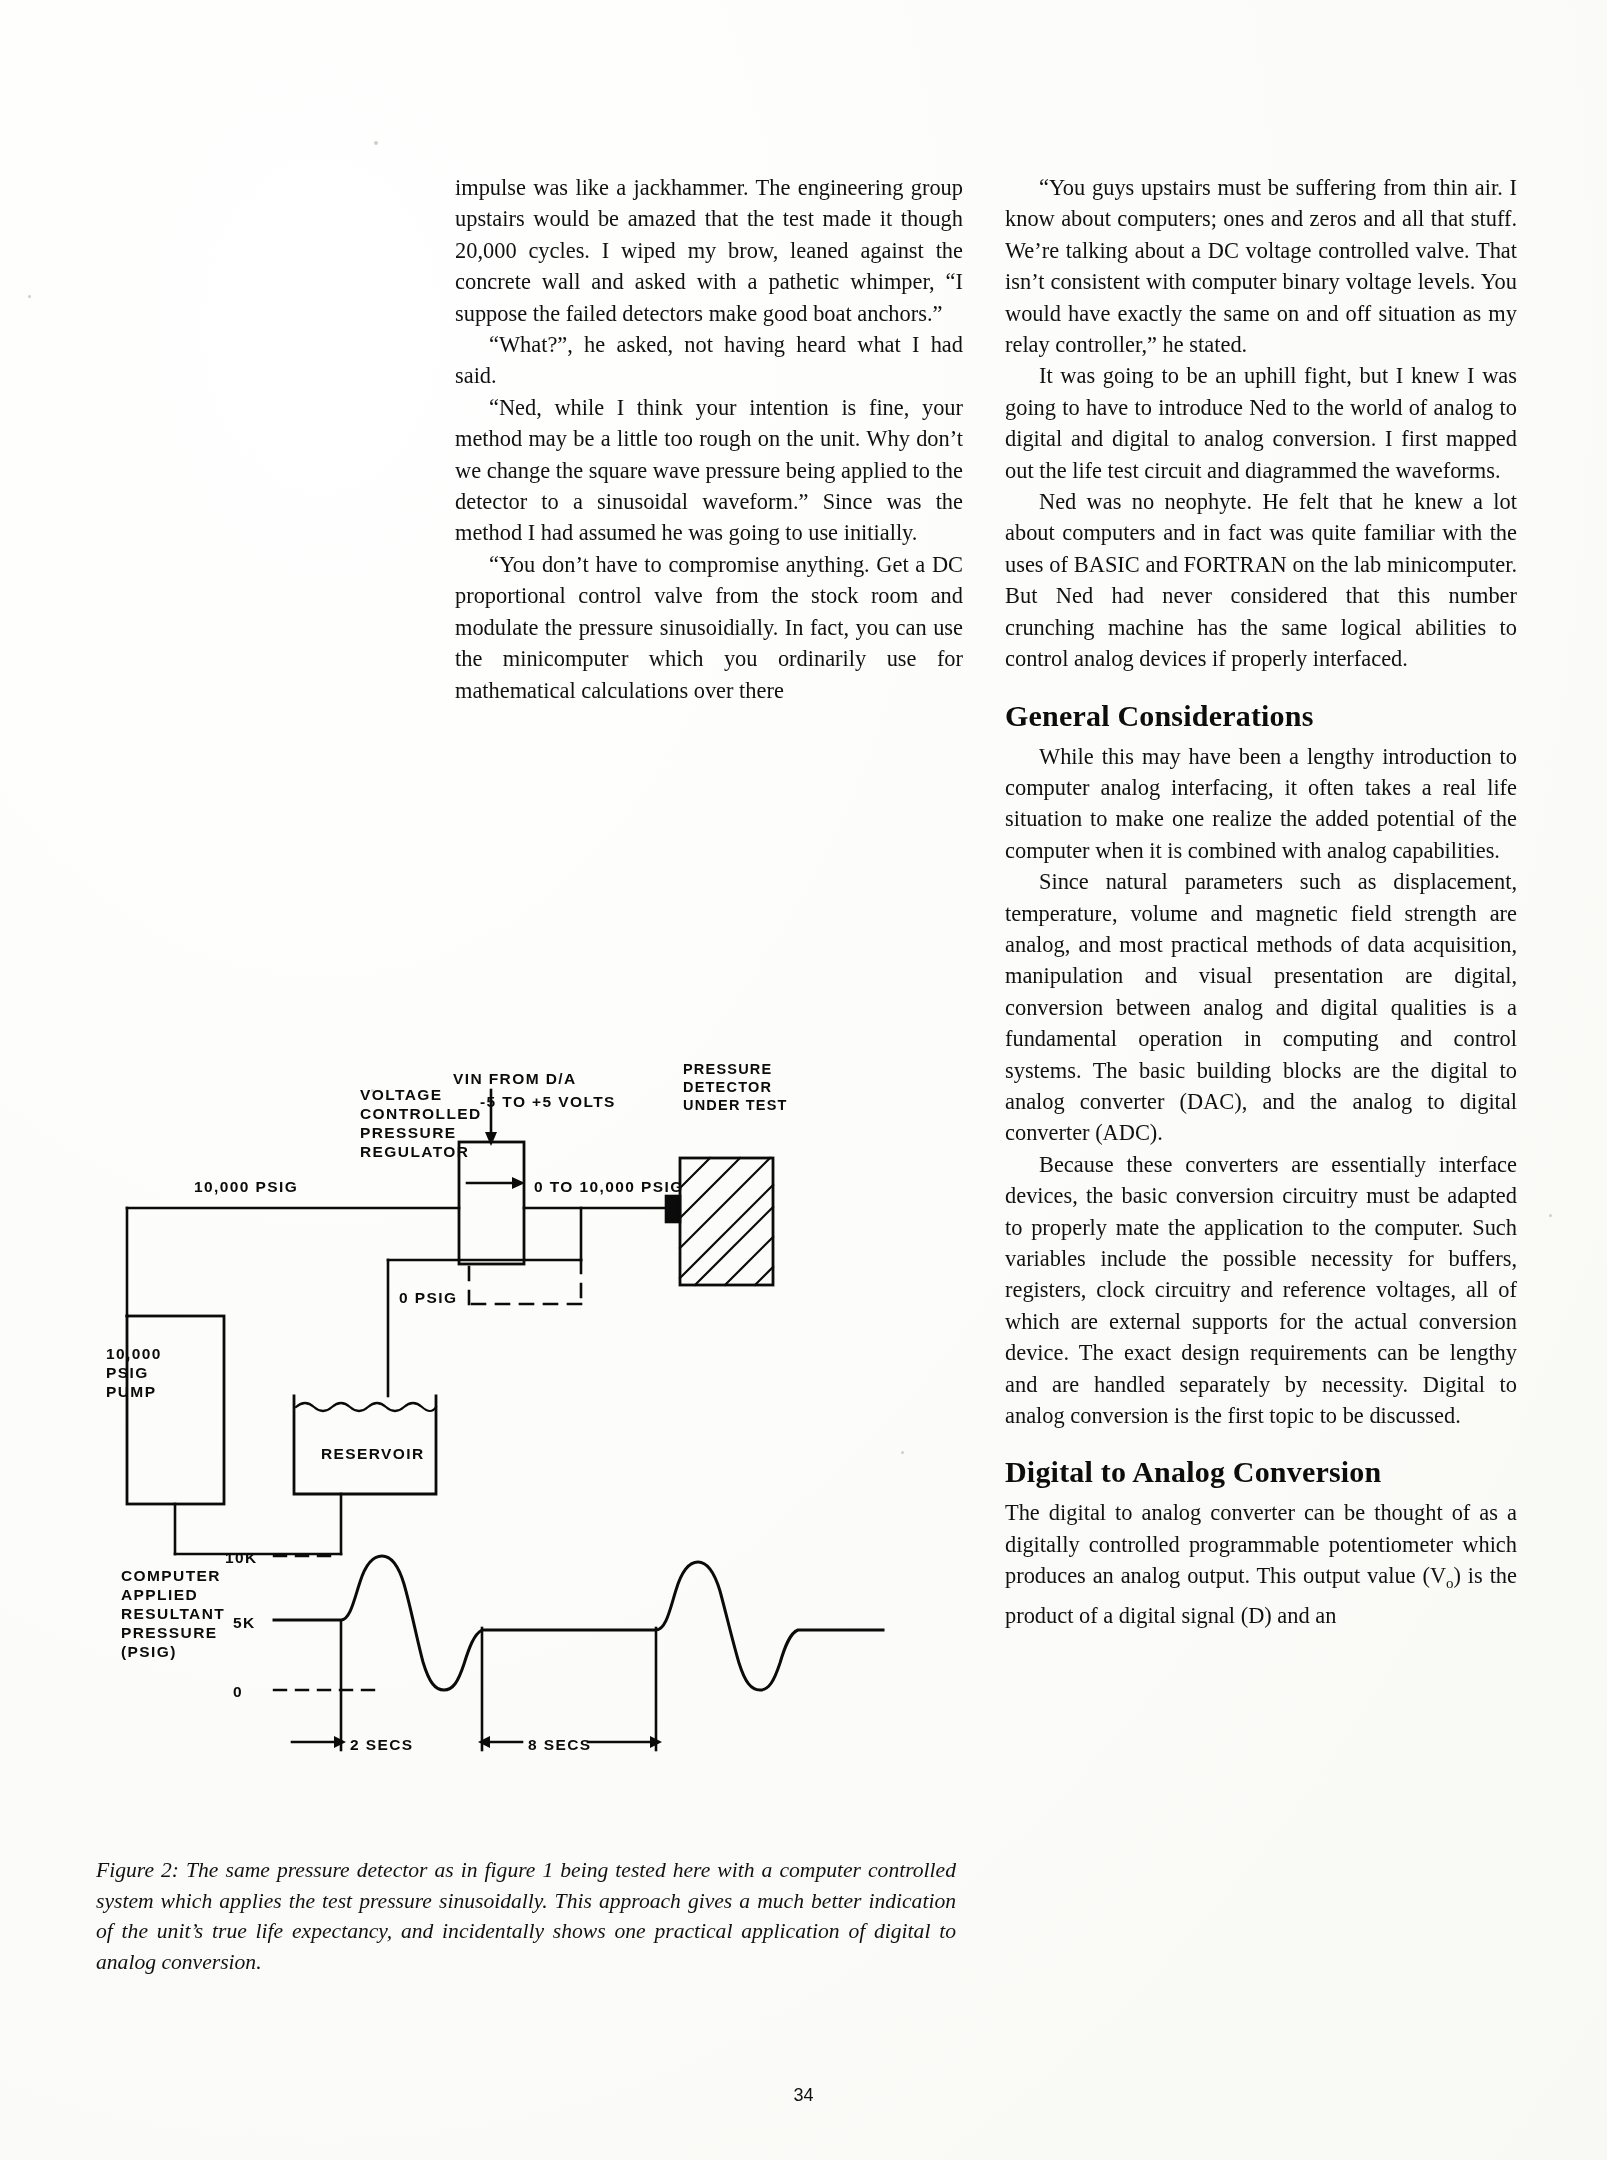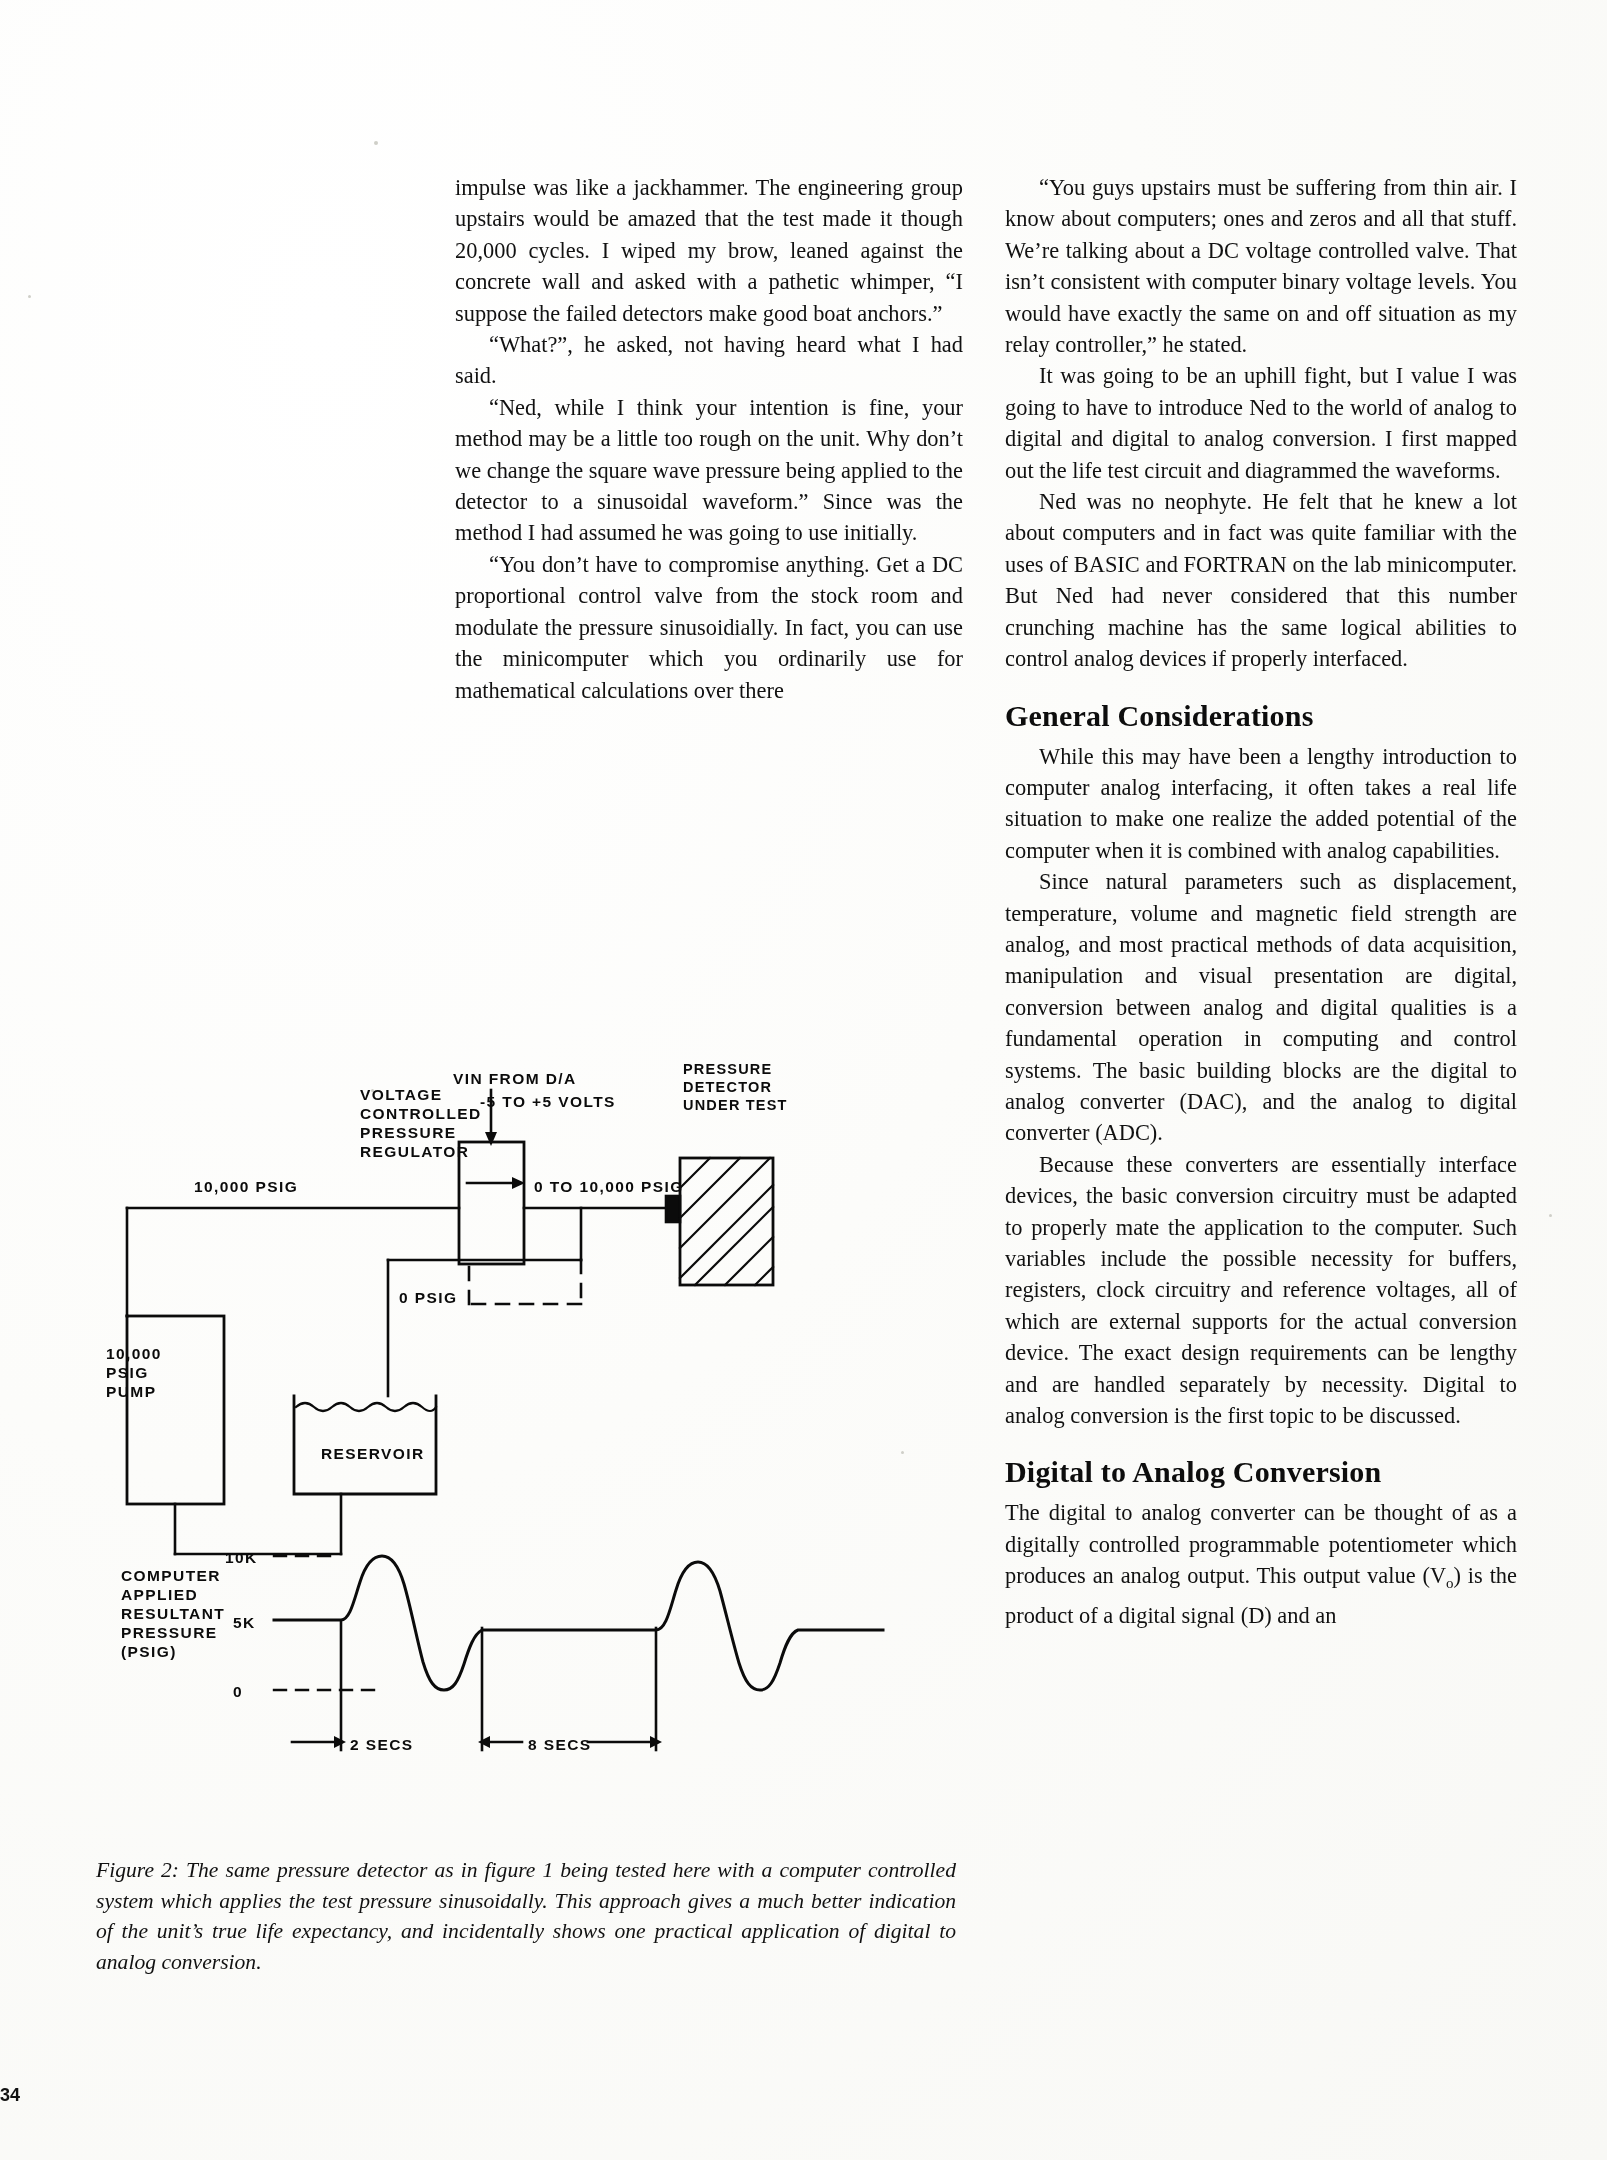--- a/index.html
+++ b/index.html
@@ -79,22 +79,23 @@
     line-height: 30.6px;
     color: #111;
     text-align: justify;
   }
 
   .folio {
     position: absolute;
     left: 0;
     top: 2085px;
     width: 100%;
+    text-align: center;
     font-family: "Liberation Sans", sans-serif;
-    font-weight: bold;
+    font-weight: normal;
     font-size: 18px;
     color: #111;
   }
 
   .speck {
     position: absolute;
     background: #cfcfc8;
     border-radius: 50%;
     pointer-events: none;
   }
@@ -131,21 +132,21 @@
 
   <div class="col col-left">
     <p class="noindent">impulse was like a jackhammer. The engineering group upstairs would be amazed that the test made it though 20,000 cycles. I wiped my brow, leaned against the concrete wall and asked with a pathetic whimper, “I suppose the failed detectors make good boat anchors.”</p>
     <p>“What?”, he asked, not having heard what I had said.</p>
     <p>“Ned, while I think your intention is fine, your method may be a little too rough on the unit. Why don’t we change the square wave pressure being applied to the detector to a sinusoidal waveform.” Since was the method I had assumed he was going to use initially.</p>
     <p>“You don’t have to compromise anything. Get a DC proportional control valve from the stock room and modulate the pressure sinusoidially. In fact, you can use the minicomputer which you ordinarily use for mathematical calculations over there</p>
   </div>
 
   <div class="col col-right">
     <p>“You guys upstairs must be suffering from thin air. I know about computers; ones and zeros and all that stuff. We’re talking about a DC voltage controlled valve. That isn’t consistent with computer binary voltage levels. You would have exactly the same on and off situation as my relay controller,” he stated.</p>
-    <p>It was going to be an uphill fight, but I value I was going to have to introduce Ned to the world of analog to digital and digital to analog conversion. I first mapped out the life test circuit and diagrammed the waveforms.</p>
+    <p>It was going to be an uphill fight, but I knew I was going to have to introduce Ned to the world of analog to digital and digital to analog conversion. I first mapped out the life test circuit and diagrammed the waveforms.</p>
     <p>Ned was no neophyte. He felt that he knew a lot about computers and in fact was quite familiar with the uses of BASIC and FORTRAN on the lab minicomputer. But Ned had never considered that this number crunching machine has the same logical abilities to control analog devices if properly interfaced.</p>
 
     <h2 class="section-head">General Considerations</h2>
 
     <p>While this may have been a lengthy introduction to computer analog interfacing, it often takes a real life situation to make one realize the added potential of the computer when it is combined with analog capabilities.</p>
     <p>Since natural parameters such as displacement, temperature, volume and magnetic field strength are analog, and most practical methods of data acquisition, manipulation and visual presentation are digital, conversion between analog and digital qualities is a fundamental operation in computing and control systems. The basic building blocks are the digital to analog converter (DAC), and the analog to digital converter (ADC).</p>
     <p>Because these converters are essentially interface devices, the basic conversion circuitry must be adapted to properly mate the application to the computer. Such variables include the possible necessity for buffers, registers, clock circuitry and reference voltages, all of which are external supports for the actual conversion device. The exact design requirements can be lengthy and are handled separately by necessity. Digital to analog conversion is the first topic to be discussed.</p>
 
     <h2 class="section-head">Digital to Analog Conversion</h2>
 

